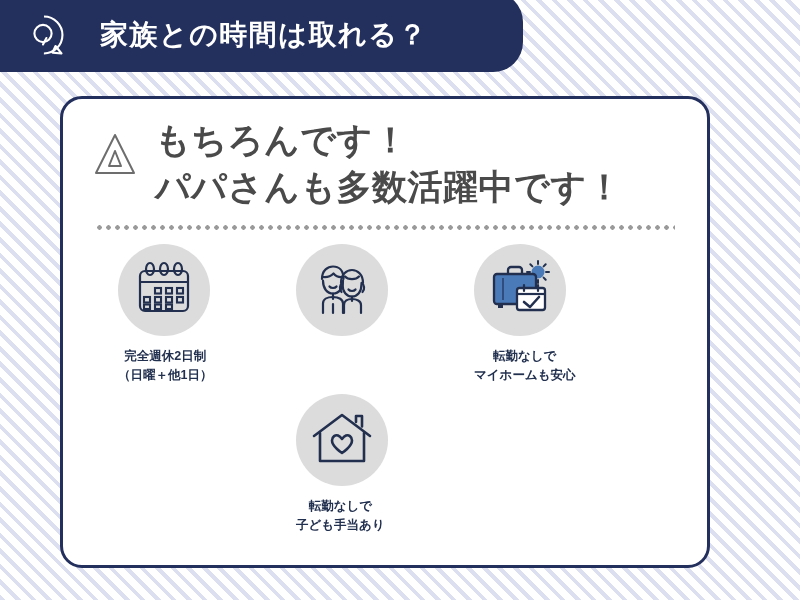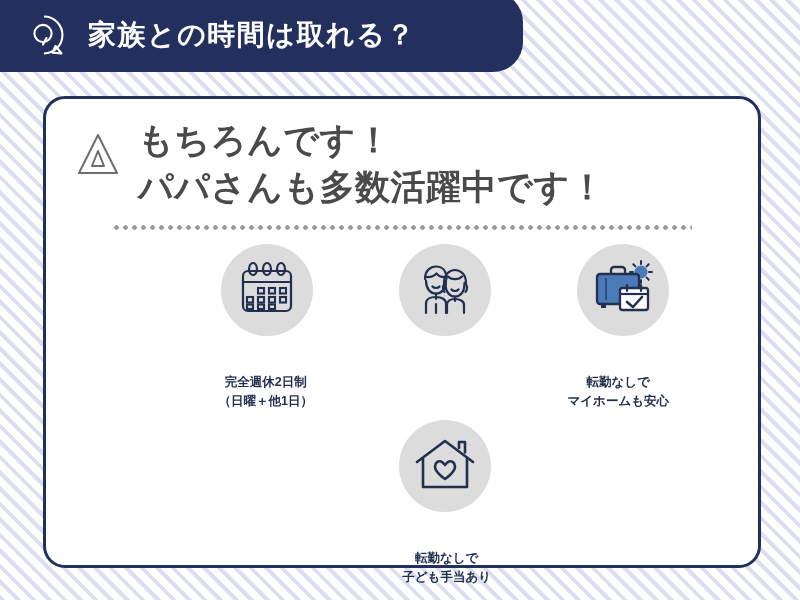--- a/index.html
+++ b/index.html
@@ -47,31 +47,31 @@
     width: 44px;
     height: 44px;
     flex: 0 0 auto;
     margin-top: 6px;
   }
   #header-title {
     color: #ffffff;
     font-size: 28px;
     font-weight: bold;
     letter-spacing: 1.5px;
-    margin-left: 22px;
+    margin-left: 34px;
     margin-top: 6px;
     white-space: nowrap;
   }
 
   
   #answer-card {
     position: absolute;
-    left: 43px;
+    left: 60px;
     top: 96px;
-    width: 718px;
+    width: 650px;
     height: 472px;
     background: #ffffff;
     border: 3px solid #232f5c;
     border-radius: 22px;
     box-sizing: border-box;
   }
 
   #answer-head {
     display: flex;
     align-items: flex-start;
@@ -110,22 +110,21 @@
     display: flex;
     justify-content: center;
     margin-top: 14px;
   }
   #row-bottom { margin-top: 10px; }
 
   .feature-item {
     width: 178px;
     display: flex;
     flex-direction: column;
-    align-items: flex-end;
-    gap: 26px;
+    align-items: flex-start;
   }
   .icon-circle {
     width: 92px;
     height: 92px;
     border-radius: 50%;
     background: #dcdcdc;
     display: flex;
     align-items: center;
     justify-content: center;
   }

